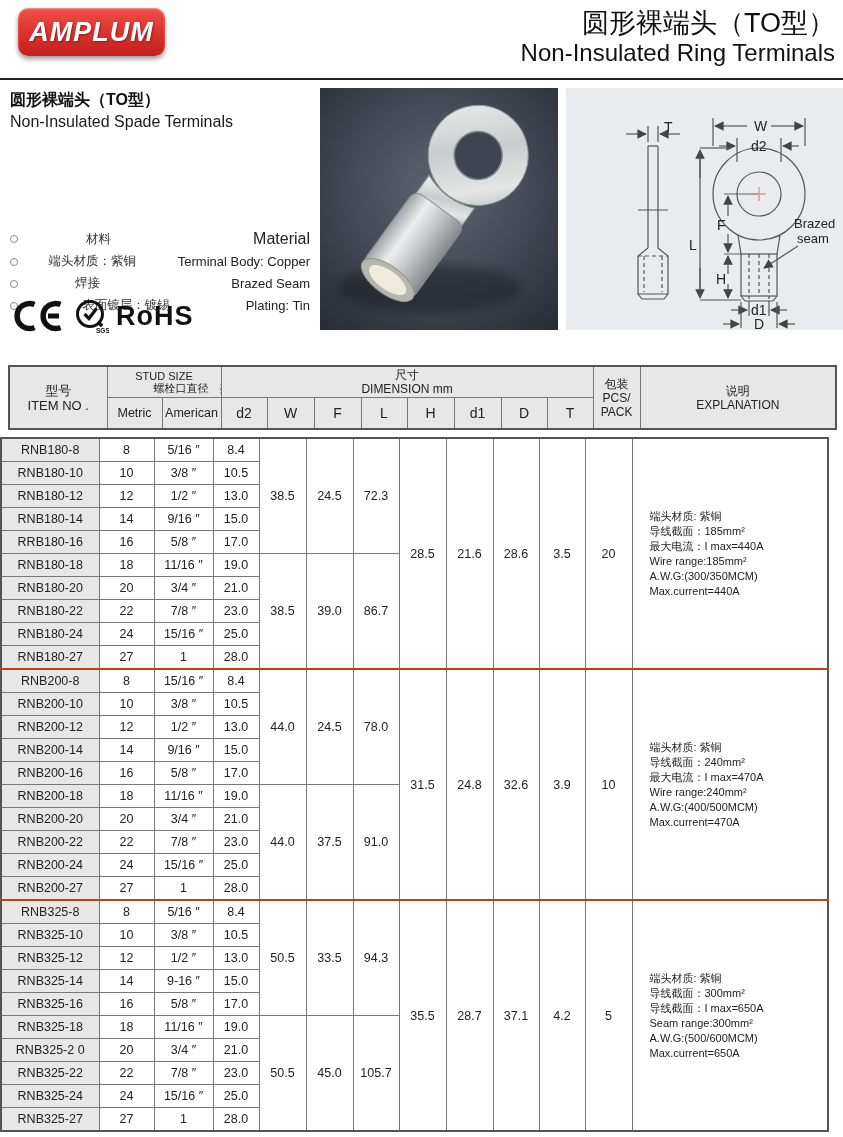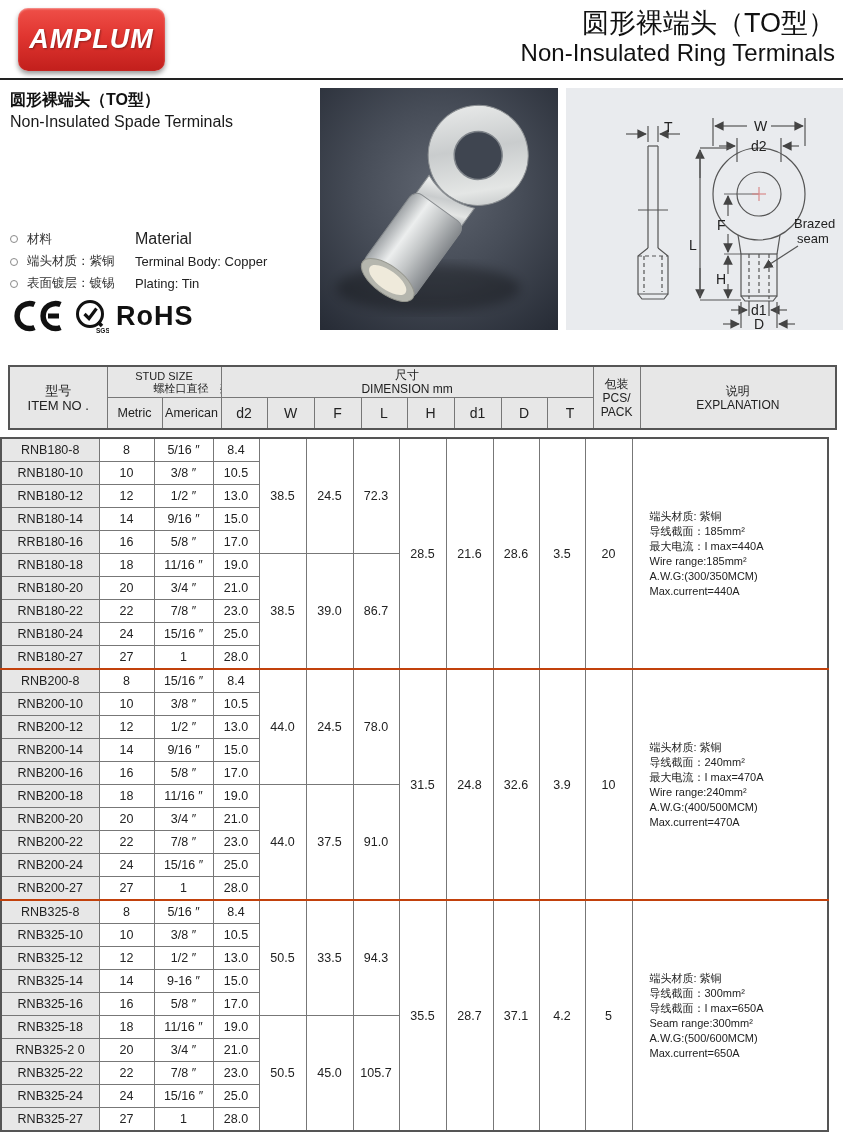--- a/index.html
+++ b/index.html
@@ -1,36 +1,36 @@
 <!DOCTYPE html>
 <html><head>
 <meta charset="utf-8">
 <style>
   html,body{margin:0;padding:0;background:#fff;}
   .page{position:relative;width:843px;height:1137px;background:#fff;overflow:hidden;
         font-family:"Liberation Sans",sans-serif;color:#222;}
 
   
-  .logo{position:absolute;left:18px;top:8px;width:147px;height:63px;
+  .logo{position:absolute;left:18px;top:8px;width:147px;height:48px;
         background:linear-gradient(180deg,#ef4f48 0%,#e03530 45%,#c21f1c 100%);
         border-radius:10px;box-shadow:0 3px 5px rgba(0,0,0,.4),inset 0 1px 2px rgba(255,255,255,.45);
         display:flex;align-items:center;justify-content:center;}
   .logo span{color:#fff;font-size:27px;font-weight:bold;font-style:italic;letter-spacing:1px;
         text-shadow:1px 1px 2px rgba(0,0,0,.35);}
   .titles{position:absolute;right:8px;top:6px;text-align:right;color:#111;}
   .t-zh{font-size:27px;line-height:34px;}
   .t-en{font-size:24px;line-height:26px;}
   .rule{position:absolute;left:0;right:0;top:78px;border-top:2px solid #222;}
 
   
   .info{position:absolute;left:10px;top:90px;width:300px;}
   .info-zh{font-size:16px;font-weight:bold;color:#111;line-height:20px;}
   .info-en{font-size:16px;color:#1a1a1a;margin-top:2px;line-height:20px;}
   .specs{margin-top:98px;}
-  .spec-row{display:flex;align-items:center;margin-bottom:5px;font-size:12.5px;color:#333;}
+  .spec-row{display:flex;align-items:center;margin-bottom:5px;font-size:12.5px;color:#333;justify-content:space-between;}
   .bullet{width:6px;height:6px;border:1.5px solid #8a8a8a;border-radius:50%;margin-right:9px;flex:none;}
   .spec-zh{width:108px;}
   .spec-en{font-size:13px;color:#222;}
   .spec-row.first .spec-en{font-size:16px;}
   .certs{position:absolute;left:10px;top:298px;display:flex;align-items:center;gap:7px;}
   .rohs{font-size:27px;font-weight:bold;color:#111;letter-spacing:1px;}
 
   
   .photo{position:absolute;left:320px;top:88px;width:238px;height:242px;}
   .diagram{position:absolute;left:566px;top:88px;width:277px;height:242px;background:#e9ebee;}
@@ -77,20 +77,25 @@
     <div class="specs" id="specs">
         <div class="spec-row first">
           <span class="bullet"></span>
           <span class="spec-zh">材料</span>
           <span class="spec-en">Material</span>
         </div>
         <div class="spec-row">
           <span class="bullet"></span>
           <span class="spec-zh">端头材质：紫铜</span>
           <span class="spec-en">Terminal Body: Copper</span>
+        </div>
+        <div class="spec-row">
+          <span class="bullet"></span>
+          <span class="spec-zh">焊接</span>
+          <span class="spec-en">Brazed Seam</span>
         </div>
         <div class="spec-row">
           <span class="bullet"></span>
           <span class="spec-zh">表面镀层：镀锡</span>
           <span class="spec-en">Plating: Tin</span>
         </div>
       </div>
   </div>
 
   <div class="certs">

